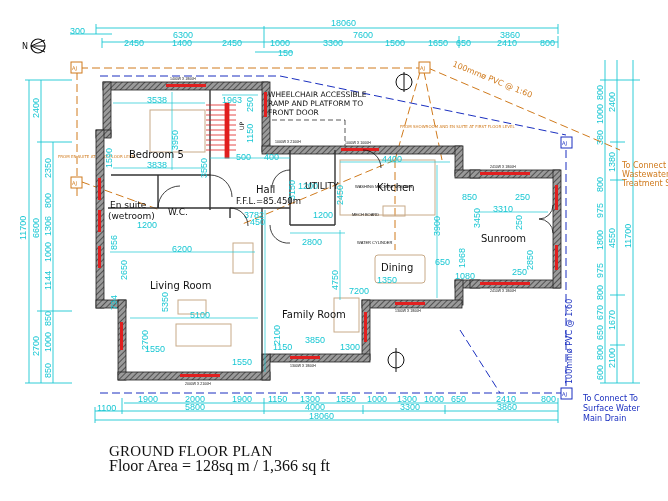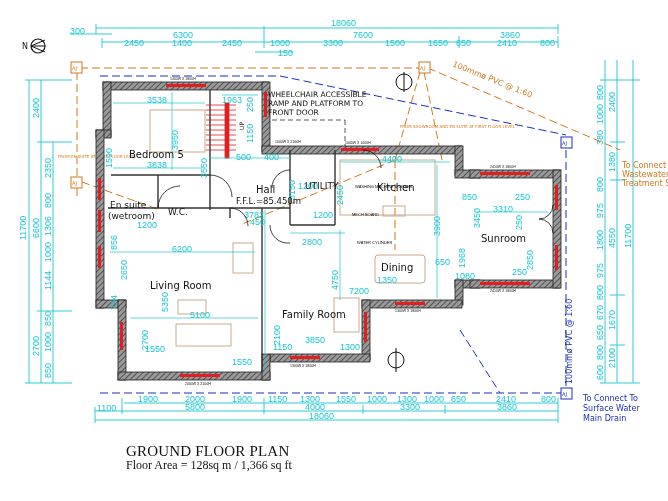--- a/index.html
+++ b/index.html
@@ -5,23 +5,23 @@
   html, body { margin:0; padding:0; background:#ffffff; }
   body { width:668px; height:501px; position:relative; overflow:hidden; font-family:"Liberation Sans", sans-serif; }
   #plan { position:absolute; left:0; top:0; width:668px; height:501px; }
   .dim { fill:#19c7d3; font-family:"Liberation Sans", sans-serif; font-size:9px; }
   .dimv { fill:#19c7d3; font-family:"Liberation Sans", sans-serif; font-size:9px; }
   .room { fill:#111; font-family:"DejaVu Sans", sans-serif; font-size:10px; }
   .note { fill:#111; font-family:"DejaVu Sans", sans-serif; font-size:7.5px; }
   .tiny { fill:#111; font-family:"Liberation Sans", sans-serif; font-size:3.5px; }
   .drain { fill:#d07a1c; font-family:"DejaVu Sans", sans-serif; font-size:8px; }
   .sw { fill:#1a2fc0; font-family:"DejaVu Sans", sans-serif; font-size:8px; }
-  .title-block { position:absolute; left:126px; top:443px; color:#111; font-family:"Liberation Serif", serif; }
+  .title-block { position:absolute; left:109px; top:443px; color:#111; font-family:"Liberation Serif", serif; }
   .title-main { font-size:15px; letter-spacing:0.2px; line-height:16px; }
-  .title-sub { font-size:12px; line-height:13px; }
+  .title-sub { font-size:16px; line-height:13px; }
 </style>
 </head>
 <body>
 
 <svg id="plan" viewBox="0 0 668 501" xmlns="http://www.w3.org/2000/svg">
   <defs>
     <pattern id="hatch" width="4" height="4" patternUnits="userSpaceOnUse" patternTransform="rotate(45)">
       <rect width="4" height="4" fill="#9a9a9a"></rect>
       <line x1="0" y1="0" x2="0" y2="4" stroke="#333" stroke-width="1.4"></line>
     </pattern>

